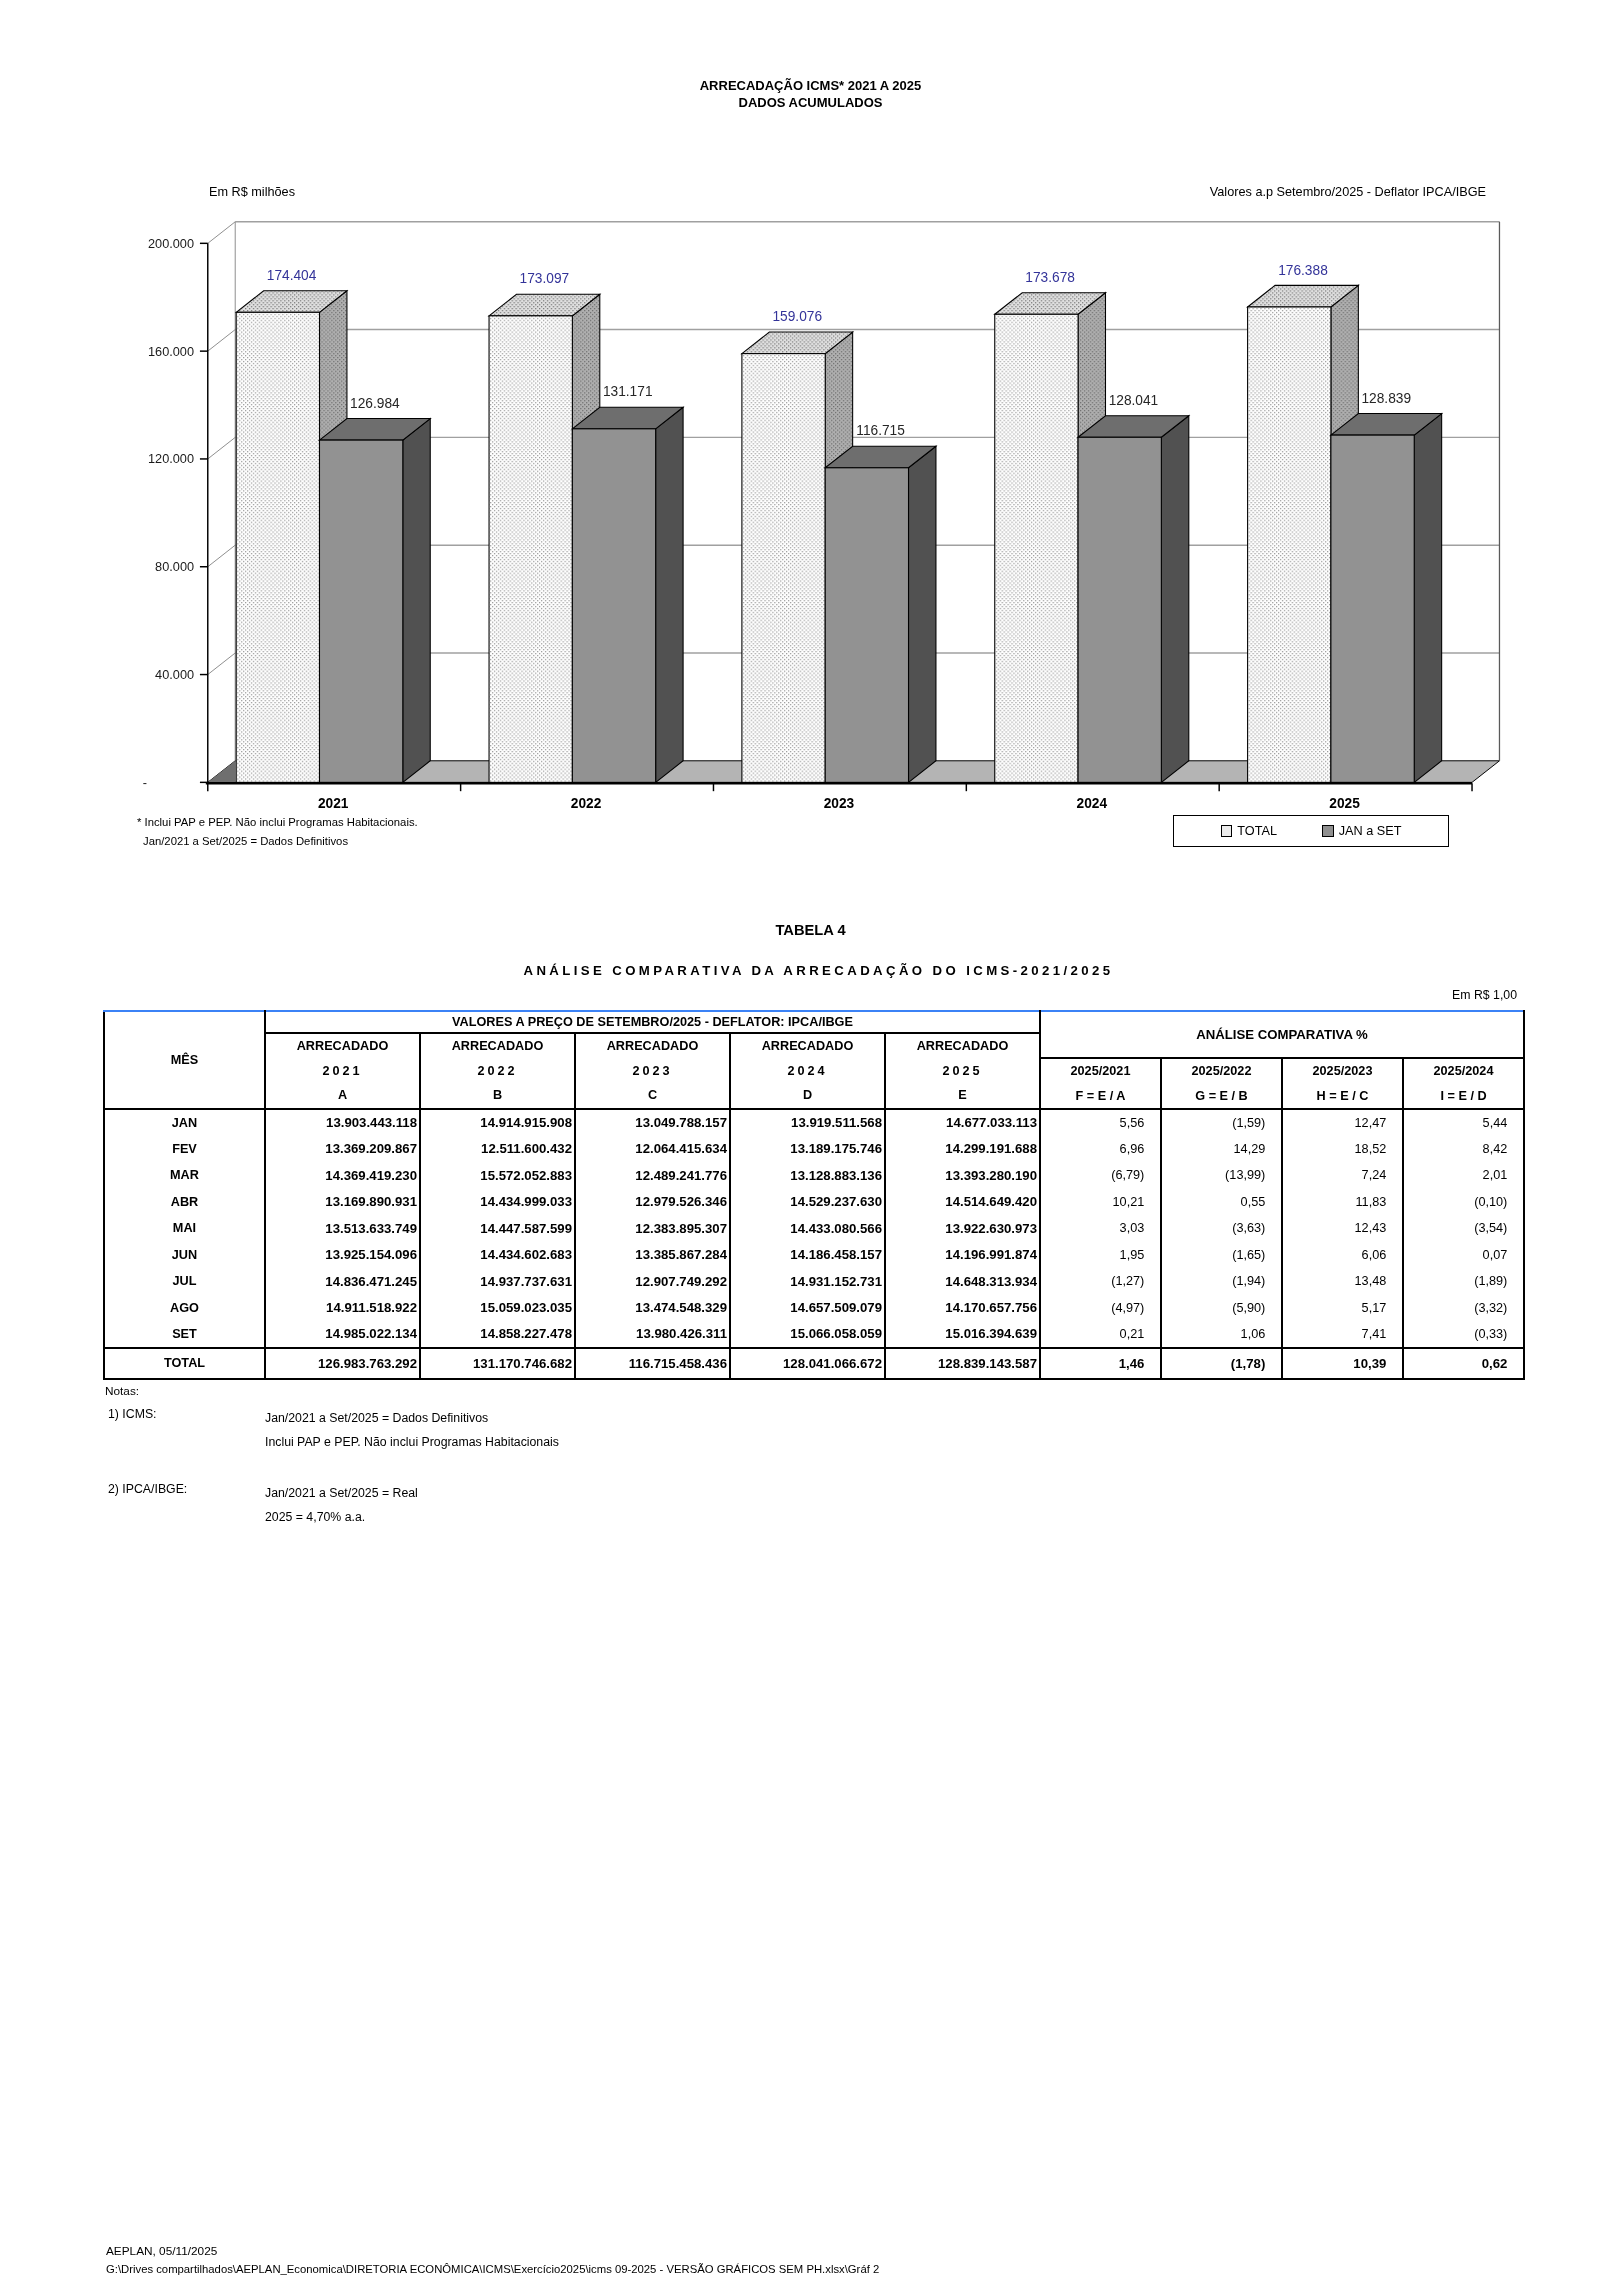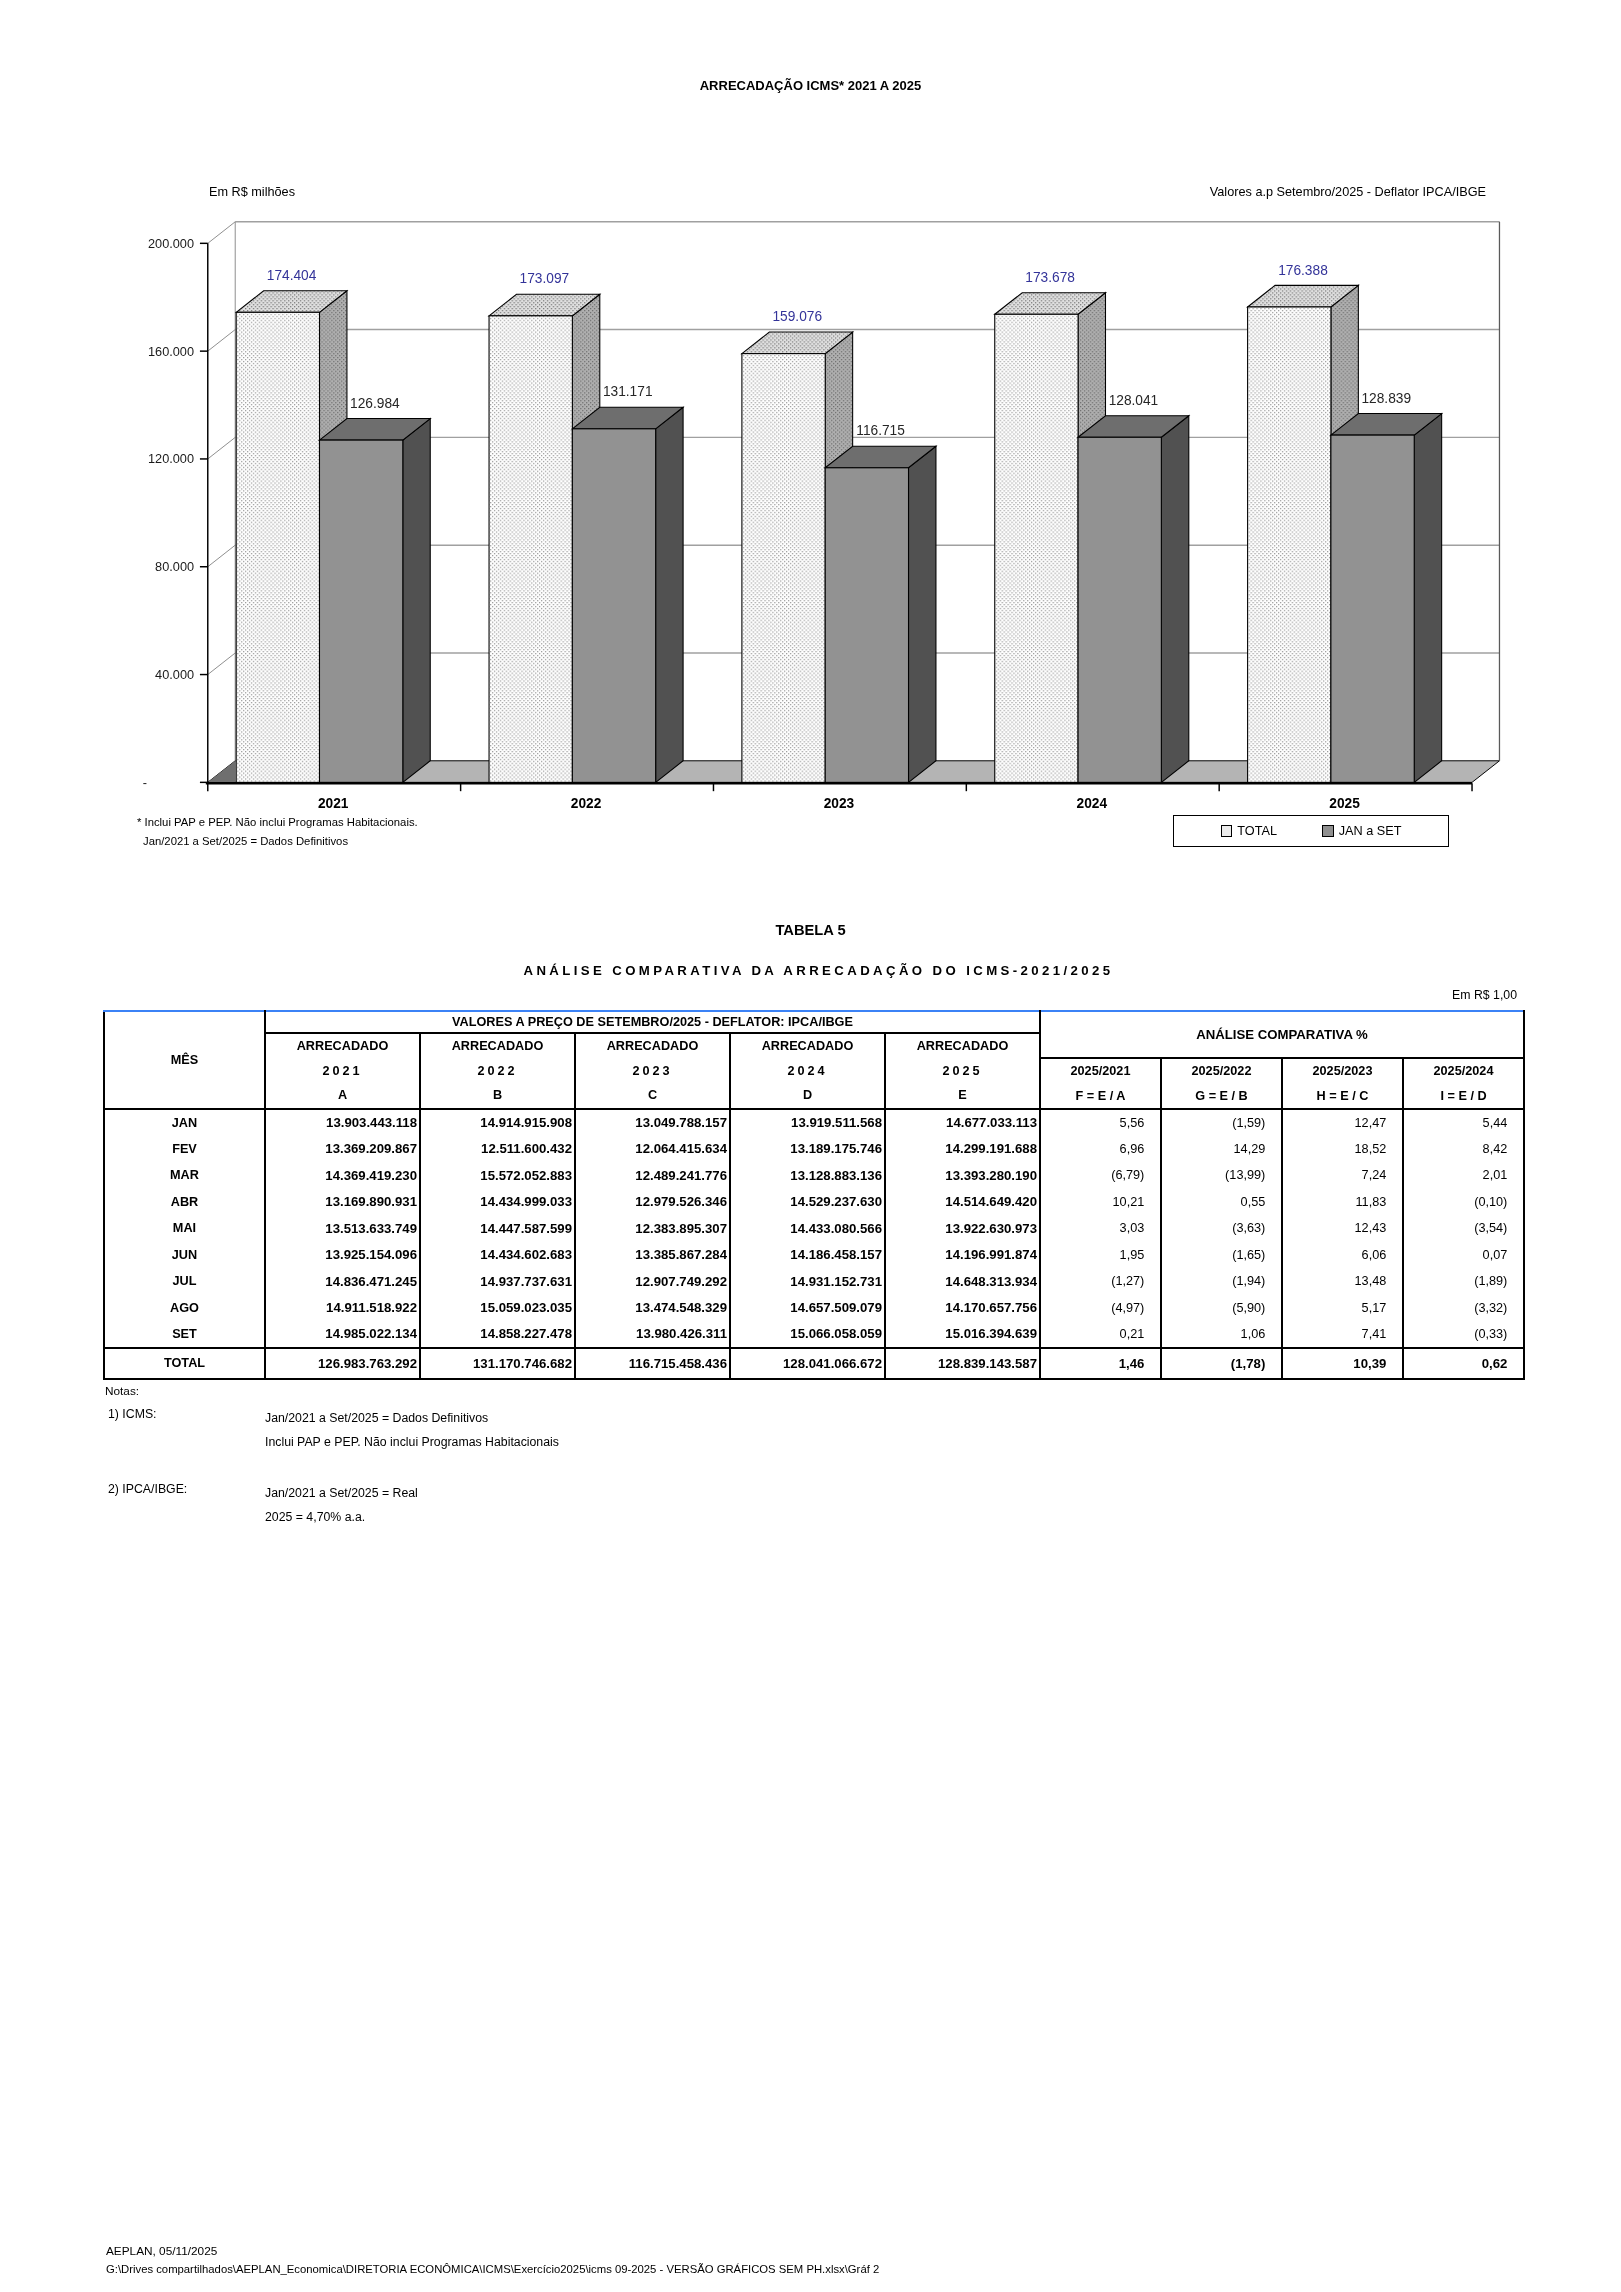--- a/index.html
+++ b/index.html
@@ -75,20 +75,21 @@
   .footer-line1 { top:2244px; left:106px; font-size:11.8px; }
   .footer-line2 { top:2263px; left:106px; font-size:11.3px; }
 </style>
 </head>
 <body>
 
 <div class="page">
 
   <div class="abs chart-titles">
     <div class="t2">ARRECADAÇÃO ICMS* 2021 A 2025</div>
+    <div class="t3">DADOS ACUMULADOS</div>
   </div>
 
   <div class="abs unit-label">Em R$ milhões</div>
   <div class="abs values-note">Valores a.p Setembro/2025 - Deflator IPCA/IBGE</div>
 
   <svg id="chart-svg" class="abs" width="1621" height="863" viewBox="0 0 1654 880">
       <defs>
         <pattern id="pF" width="4" height="4" patternUnits="userSpaceOnUse">
           <rect width="4" height="4" fill="#ffffff"></rect>
           <rect x="0" y="0" width="1.3" height="1.3" fill="#9d9d9d"></rect>
@@ -193,21 +194,21 @@
     </div>
     <div class="legend-item">
       <span class="sw sw-janset"></span>
       <span>JAN a SET</span>
     </div>
   </div>
 
   <div class="abs chart-footnote1">* Inclui PAP e PEP. Não inclui Programas Habitacionais.</div>
   <div class="abs chart-footnote2">Jan/2021 a Set/2025 =  Dados Definitivos</div>
 
-  <div class="abs table-title">TABELA 5</div>
+  <div class="abs table-title">TABELA 4</div>
   <div class="abs table-subtitle">ANÁLISE COMPARATIVA DA ARRECADAÇÃO DO ICMS-2021/2025</div>
   <div class="abs unit-note">Em R$ 1,00</div>
 
   <div class="abs table-wrap">
     <table class="ctable">
       <colgroup>
         <col style="width:161px">
         <col style="width:155px">
           <col style="width:155px">
           <col style="width:155px">

